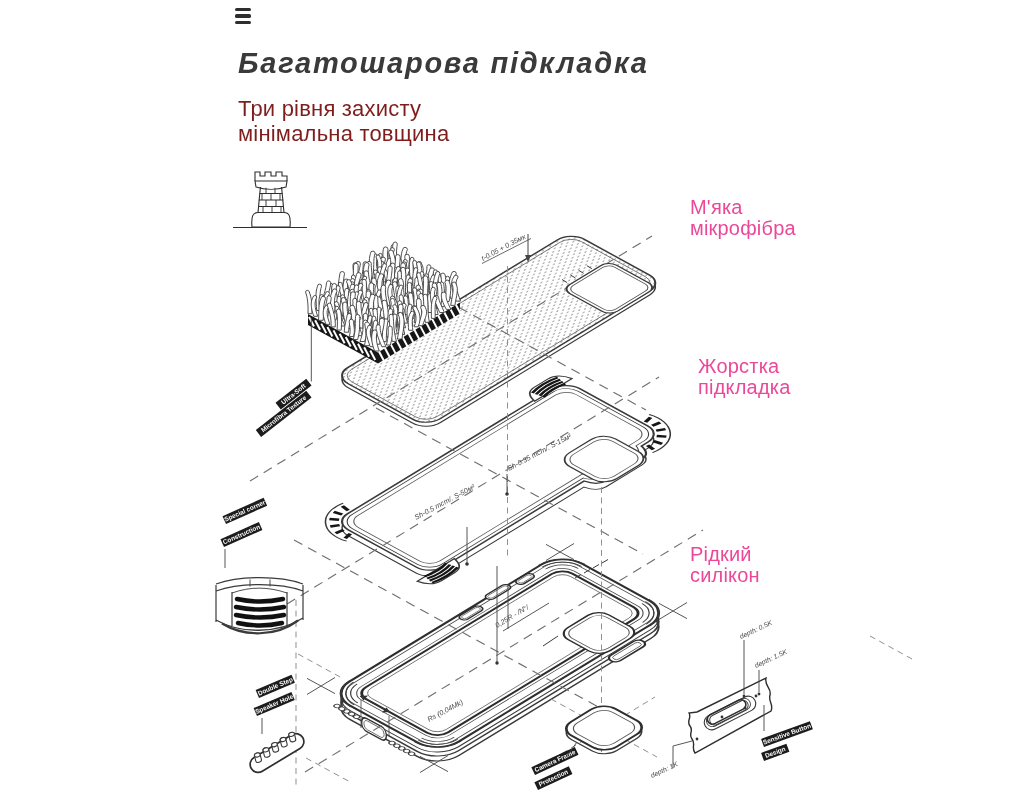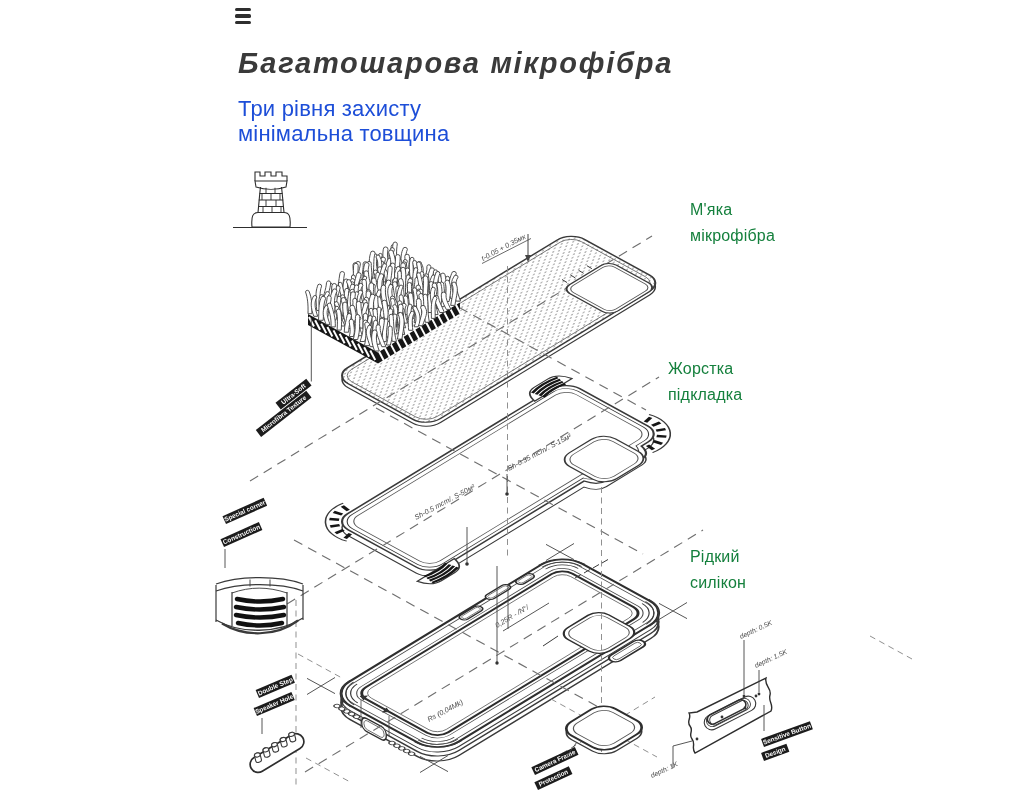--- a/index.html
+++ b/index.html
@@ -1,19 +1,19 @@
 <!DOCTYPE html>
 <html><head><meta charset="utf-8"><style>
 *{margin:0;padding:0;box-sizing:border-box}
 body{width:1024px;height:800px;background:#fff;font-family:"Liberation Sans",sans-serif;position:relative;overflow:hidden}
 .burger{position:absolute;left:235px;top:8px;width:16px}
 .burger div{height:3.4px;background:#2e2e2e;border-radius:1.6px;margin-bottom:3.1px}
 h1{position:absolute;left:238px;top:47px;font-size:29px;font-style:italic;font-weight:bold;color:#3a3a3a;letter-spacing:1.75px;white-space:nowrap}
-.sub{position:absolute;left:238px;top:95.5px;font-size:22px;line-height:25px;color:#1d4ed8;letter-spacing:0.2px}
-.lbl{position:absolute;font-size:16px;line-height:26px;color:#15803d;letter-spacing:0.2px}
+.sub{position:absolute;left:238px;top:95.5px;font-size:22px;line-height:25px;color:#7f1d1d;letter-spacing:0.2px}
+.lbl{position:absolute;font-size:20px;line-height:21px;color:#ec4899;letter-spacing:0.2px}
 svg{position:absolute;left:0;top:0}
 </style></head><body>
 <svg width="1024" height="800" viewBox="0 0 1024 800">
     <defs>
 <pattern id="dots" width="5" height="5" patternUnits="userSpaceOnUse" patternTransform="matrix(0.845,-0.515,0.875,0.48,334,376)">
 <circle cx="2.5" cy="2.5" r="0.72" fill="#303030"></circle>
 </pattern>
 </defs>
     <g transform="translate(0,4)">
       <g transform="matrix(0.845,-0.515,0.875,0.48,334,376)">
@@ -573,16 +573,16 @@
 <path d="M255,181 V172 H260 V176 H265 V172 H271 V176 H276 V172 H282 V176 H287 V181"></path>
 <path d="M259.5,193.5 H282.5 M258.8,200 H283.2 M258.2,206.5 H284"></path>
 <path d="M266,187.8 V193.5 M275,187.8 V193.5 M262,193.5 V200 M271,193.5 V200 M280,193.5 V200 M266,200 V206.5 M276,200 V206.5 M263,206.5 V212.5 M272,206.5 V212.5 M281,206.5 V212.5" stroke-width="0.9"></path>
 </g>
   </svg>
 <div class="burger">
     <div></div>
     <div></div>
     <div></div>
   </div>
-<h1>Багатошарова мікрофібра</h1>
+<h1>Багатошарова підкладка</h1>
 <div class="sub">Три рівня захисту<br>мінімальна товщина</div>
 <div class="lbl" style="left:690px;top:197px">М'яка<br>мікрофібра</div>
-<div class="lbl" style="left:668px;top:356px">Жорстка<br>підкладка</div>
+<div class="lbl" style="left:698px;top:356px">Жорстка<br>підкладка</div>
 <div class="lbl" style="left:690px;top:544px">Рідкий<br>силікон</div>
 </body></html>

